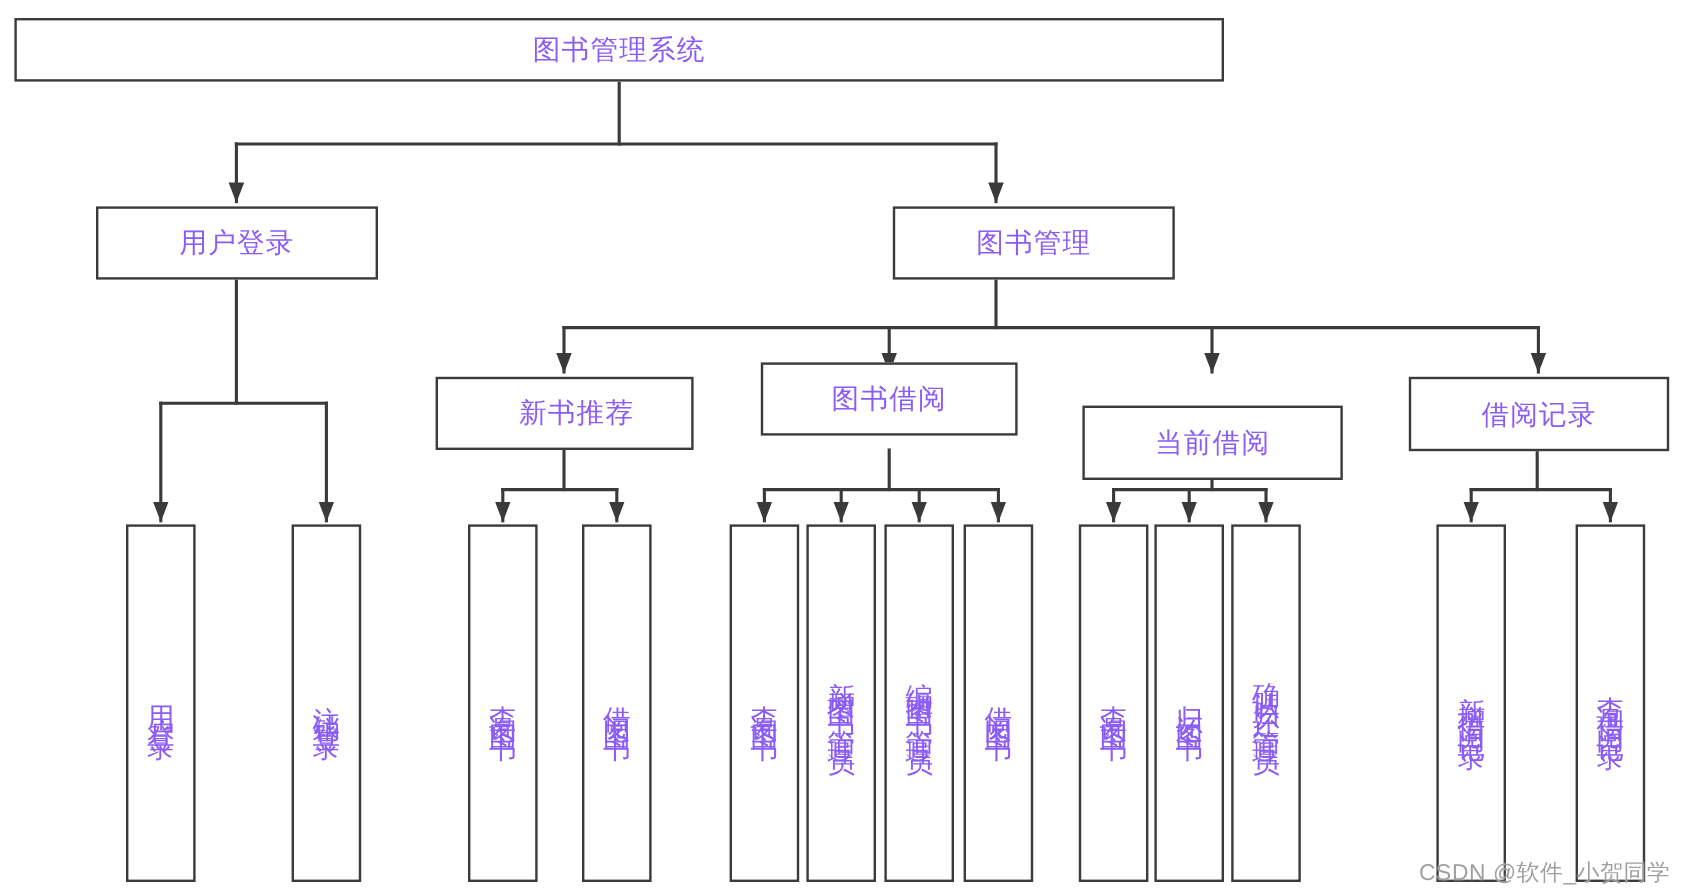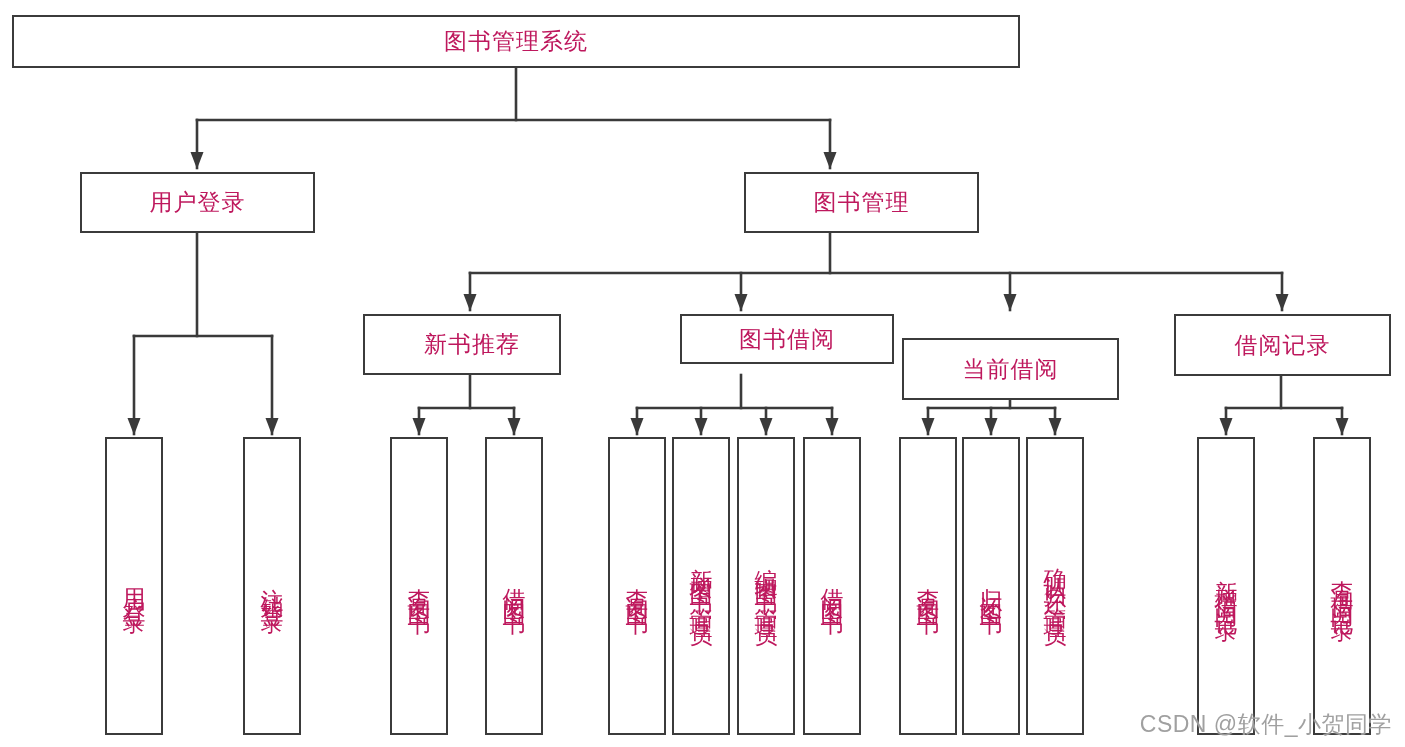--- a/index.html
+++ b/index.html
@@ -22,21 +22,21 @@
     z-index: 1;
   }
   .node {
     position: absolute;
     box-sizing: border-box;
     border: 2.5px solid #3b3b3b;
     background: #ffffff;
     display: flex;
     align-items: center;
     justify-content: center;
-    color: #be185d;
+    color: #8b5cf6;
     z-index: 2;
   }
   .hnode {
     font-size: 23px;
     letter-spacing: 1px;
     white-space: nowrap;
   }
   .vnode {
     top: 437px;
     width: 58px;
@@ -46,42 +46,42 @@
     writing-mode: vertical-rl;
     text-orientation: mixed;
     font-size: 23px;
     line-height: 1;
     letter-spacing: 8px;
     white-space: nowrap;
   }
   .root-box   { left: 12px;  top: 15px;  width: 1008px; height: 53px; }
   .l2-0       { left: 80px;  top: 172px; width: 235px;  height: 61px; }
   .l2-1       { left: 712px; top: 172px; width: 235px;  height: 61px; margin-left: 32px; }
-  .l3-0       { left: 363px;  top: 314px; width: 198px; height: 61px; padding-left: 20px; }
-  .l3-1       { left: 634px;  top: 314px; width: 214px; height: 50px; margin-left: 46px; }
+  .l3-0       { left: 363px;  top: 314px; width: 215px; height: 61px; padding-left: 20px; }
+  .l3-1       { left: 634px;  top: 302px; width: 214px; height: 61px; }
   .l3-2       { left: 902px;  top: 314px; width: 217px; height: 62px; margin-top: 24px; }
   .l3-3       { left: 1174px; top: 314px; width: 217px; height: 62px; }
   .leaf-0  { left: 105px;  }
   .leaf-1  { left: 243px;  }
   .leaf-2  { left: 390px;  }
   .leaf-3  { left: 485px;  }
   .leaf-4  { left: 608px;  }
   .leaf-5  { left: 672px;  }
   .leaf-6  { left: 737px;  }
   .leaf-7  { left: 803px;  }
   .leaf-8  { left: 899px;  }
   .leaf-9  { left: 962px;  }
   .leaf-10 { left: 1026px; }
   .leaf-11 { left: 1197px; }
   .leaf-12 { left: 1313px; }
   .watermark {
     position: absolute;
     right: 13px;
     bottom: 7px;
-    font-size: 23px;
+    font-size: 19px;
     color: rgba(155, 155, 155, 0.95);
     letter-spacing: 0.5px;
     white-space: nowrap;
     z-index: 3;
     text-shadow: 0 0 2px rgba(255,255,255,0.8);
   }
 </style>
 </head>
 <body>
 

